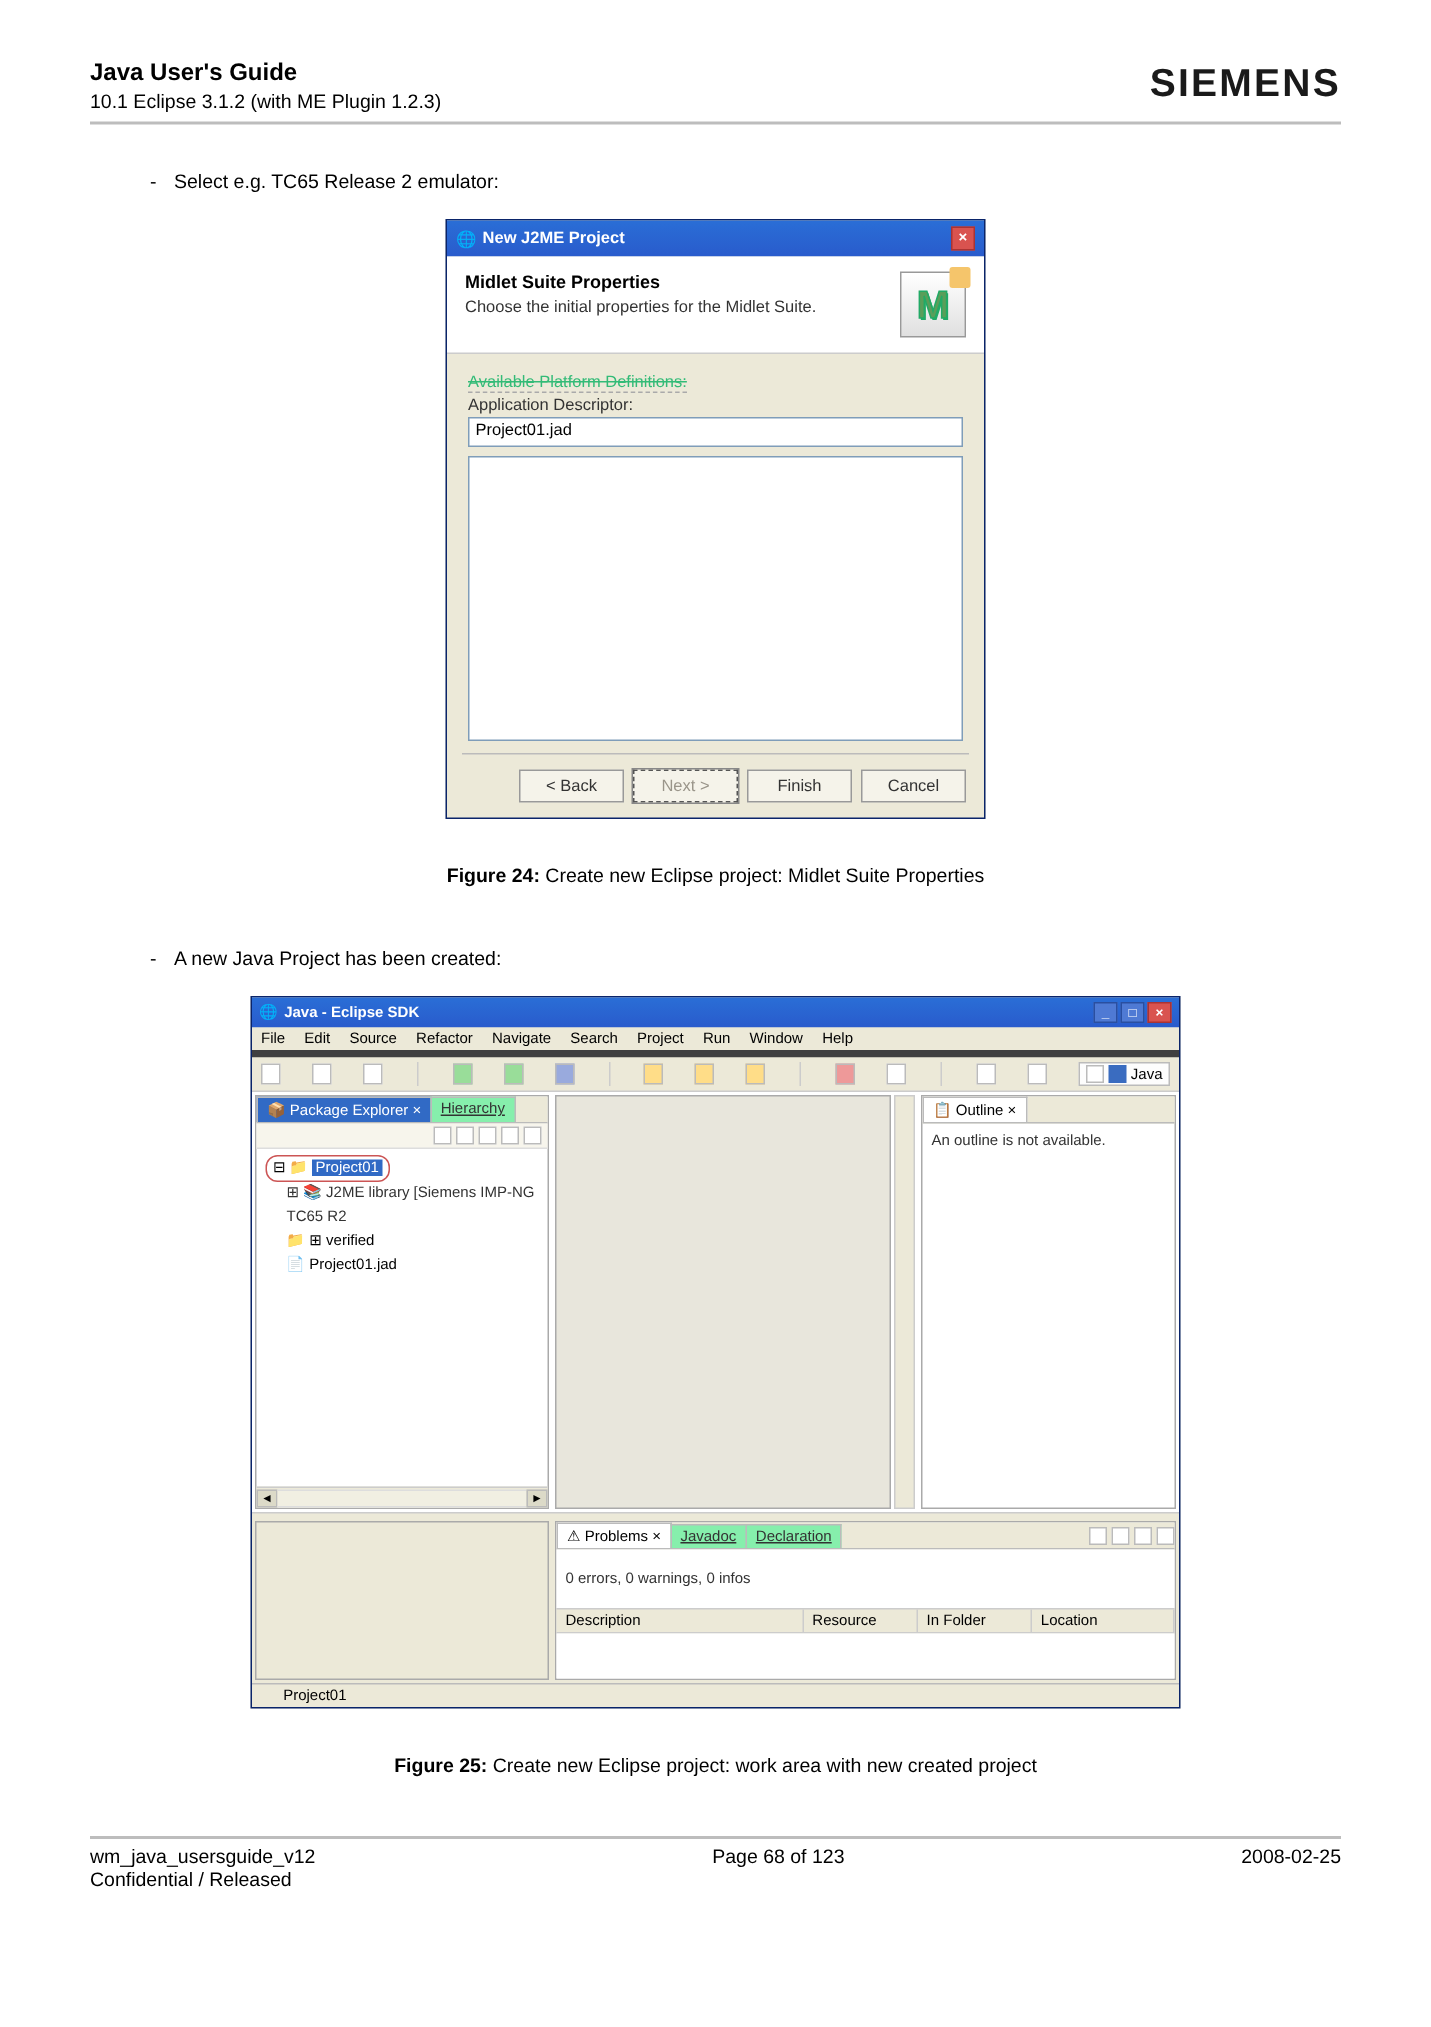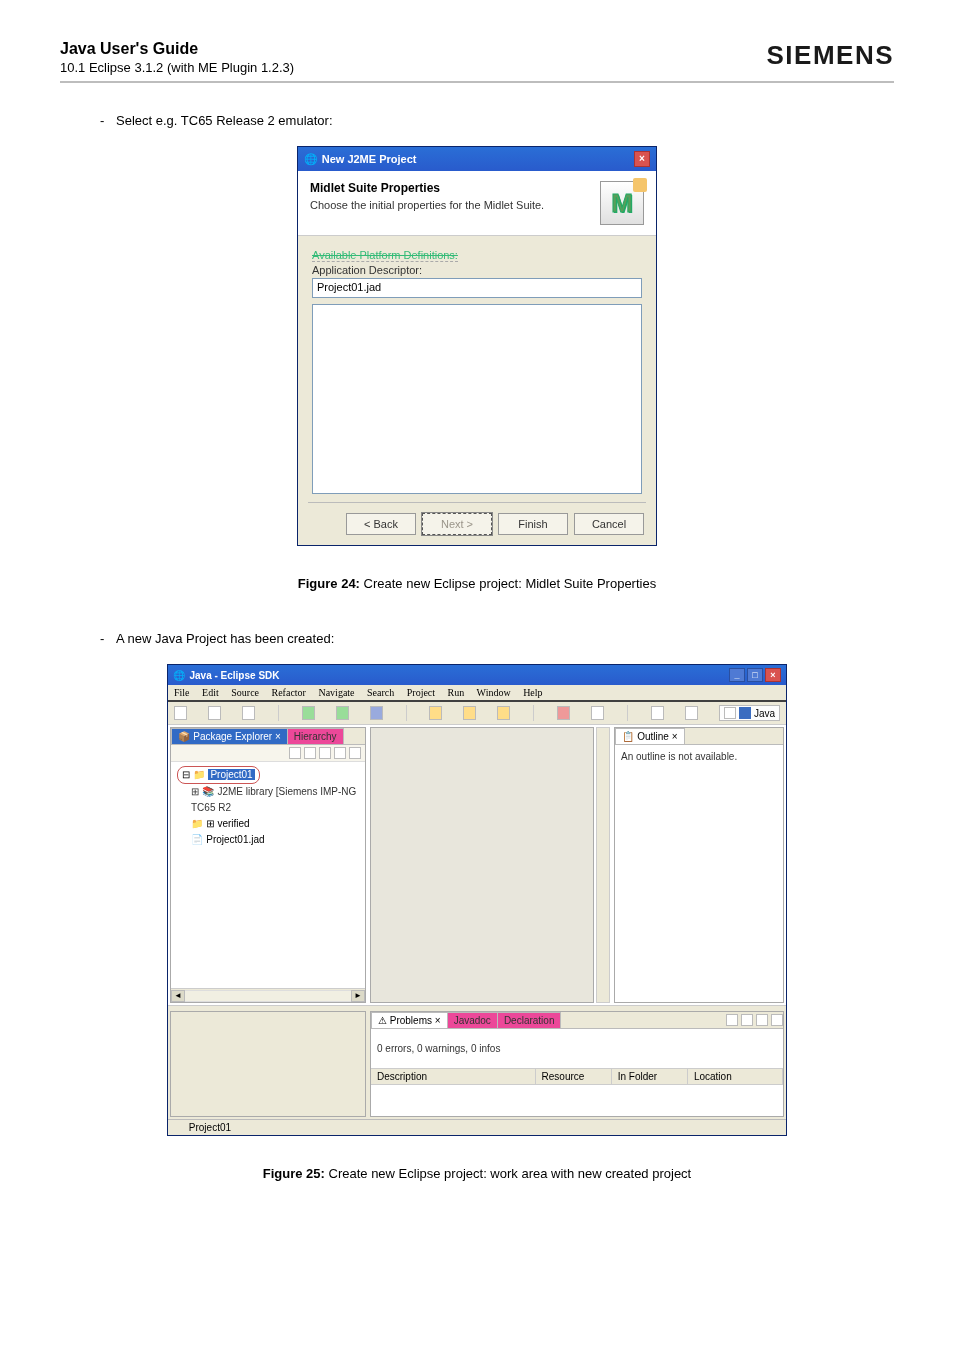--- a/index.html
+++ b/index.html
@@ -41,33 +41,33 @@
 .wbtn { min-width:70px; height:22px; border:1px solid #999; background:#f5f3ea; font-size:11px; padding:0 8px; line-height:20px; text-align:center; color:#333; }
 .wbtn.disabled { color:#9a958a; }
 .wbtn.focus { border:1px dashed #555; outline:1px solid #888; }
 
 .ide-win { display:inline-block; width:620px; border:1px solid #0a246a; text-align:left; font-size:10px; background:#ece9d8; }
 .ide-title { display:flex; align-items:center; background:linear-gradient(#2a6ed6,#295bcc); color:#fff; padding:3px 5px; font-weight:bold; }
 .ide-title .tt { flex:1; display:flex; align-items:center; gap:4px; }
 .winbtns { display:flex; gap:2px; }
 .winbtns span { width:16px; height:14px; background:#4f7ad4; border:1px solid #2a4fa0; color:#fff; font-size:9px; text-align:center; line-height:12px; }
 .winbtns span.close { background:#d9534f; border-color:#a33; }
-.menubar { background:#ece9d8; padding:2px 6px; border-bottom:2px solid #404040; color:#000;font-family:Liberation Serif, serif; }
+.menubar { background:#ece9d8; padding:2px 6px; border-bottom:5px solid #404040; color:#000; }
 .menubar span { margin-right:10px; }
 .toolbar { background:#ece9d8; padding:3px 6px; border-bottom:1px solid #ccc; display:flex; align-items:center; gap:21px; }
 .toolbar .ticn { width:14px; height:14px; background:#fff; border:1px solid #bbb; }
 .toolbar .tgap { width:1px; height:16px; background:#ccc; margin:0 2px; }
 .toolbar .ticn.g { background:#9d9; } .toolbar .ticn.r { background:#e99; } .toolbar .ticn.b { background:#9ad; } .toolbar .ticn.y { background:#fd8; }
 .persp { margin-left:auto; display:flex; align-items:center; gap:3px; border:1px solid #bbb; padding:1px 4px; background:#fdfdfd; }
 .persp .pic { width:12px; height:12px; background:#3a6cc0; }
 .ide-mid { display:flex; height:280px; background:#fff; }
 .pane { border:1px solid #aaa; margin:2px; background:#fff; display:flex; flex-direction:column; }
 .pane-tabs { display:flex; background:#ece9d8; border-bottom:1px solid #bbb; font-size:10px; }
 .ptab { padding:2px 6px; background:#fff; border:1px solid #bbb; border-bottom:none; margin-right:-1px; }
-.ptab.inactive { background:#ec4899; color:#333; }
+.ptab.inactive { background:#86efac; color:#333;text-decoration:underline; }
 .pane-toolbar { display:flex; justify-content:flex-end; gap:3px; padding:2px 4px; background:#f7f5ec; border-bottom:1px solid #ddd; }
 .mini-ic { width:12px; height:12px; border:1px solid #bbb; background:#fff; }
 .tree { padding:4px 6px; font-size:10px; line-height:16px; }
 .tree .proj { border:1px solid #c55; border-radius:8px; padding:0 4px; display:inline-block; }
 .tree .projname { background:#316ac5; color:#fff; padding:0 2px; }
 .tree .folder::before { content:"📁 "; }
 .tree .jadfile::before { content:"📄 "; }
 .tree .lib { color:#333; }
 .tree .sub { margin-left:14px; }
 .center-pane { flex:1; background:#e8e6dc; margin:2px; border:1px solid #aaa; }
@@ -276,13 +276,22 @@
           <span style="display:inline-block;width:10px"></span>
           <span>Project01</span>
         </div>
       </div>
     </div>
     <div class="fig-caption">
       <strong>Figure 25:</strong><span>  Create new Eclipse project: work area with new created project</span>
     </div>
   </div>
 
+  <div class="footer">
+    <hr class="hr-bot">
+    <div class="footer-row">
+      <span>wm_java_usersguide_v12</span>
+      <span>Page 68 of 123</span>
+      <span>2008-02-25</span>
+    </div>
+    <div class="footer-row2">Confidential / Released</div>
+  </div>
 </div>
 
 </body></html>

